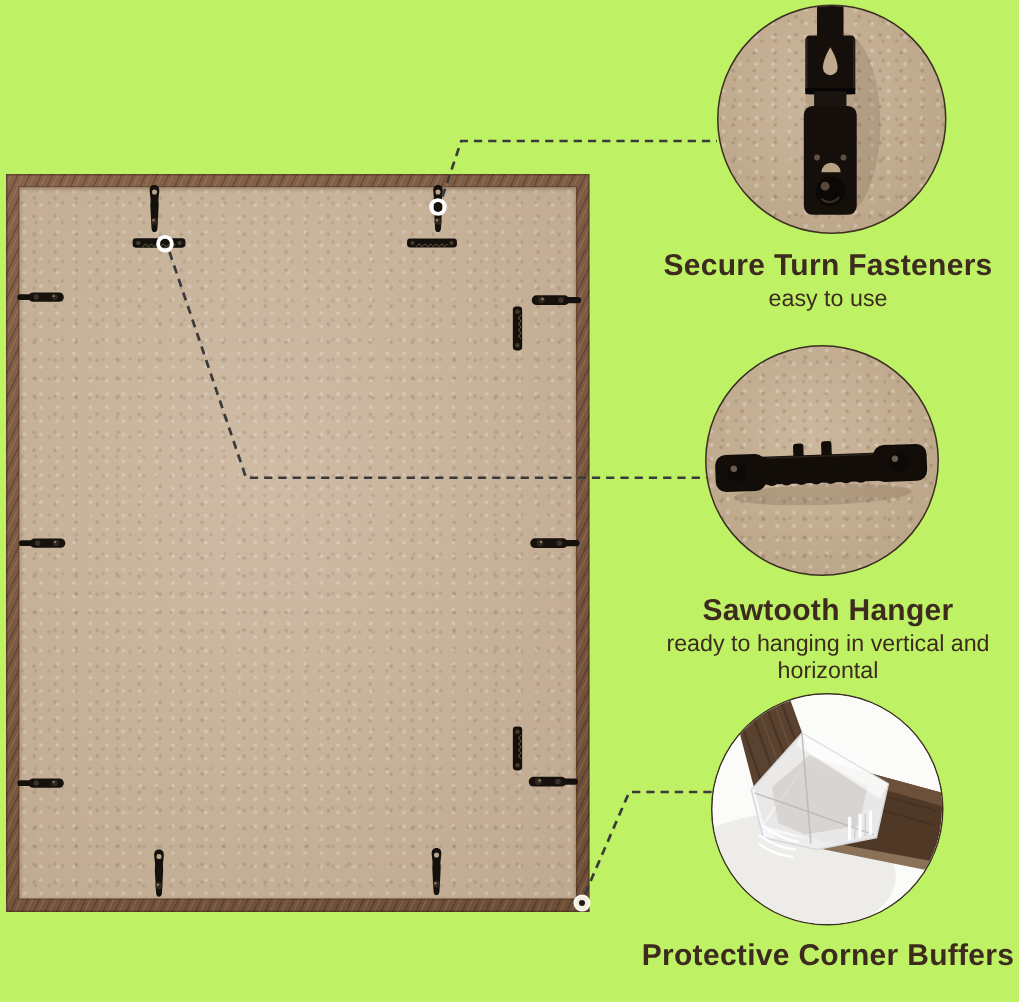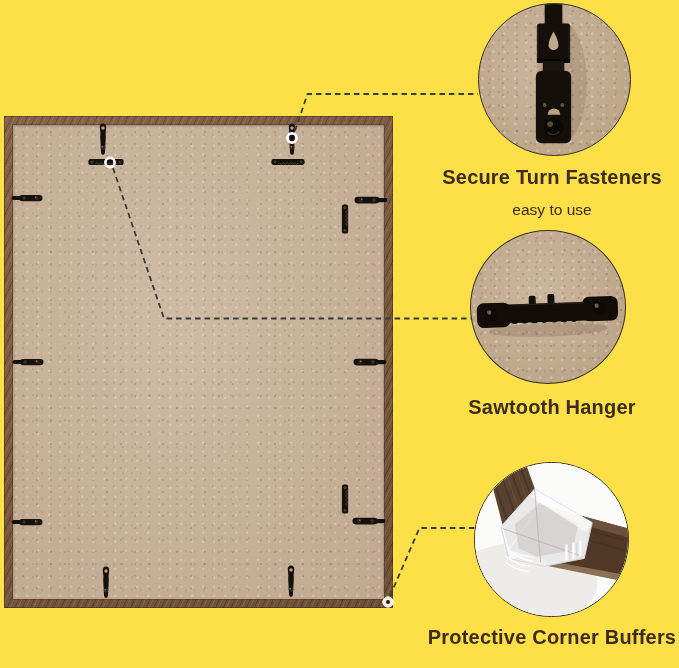--- a/index.html
+++ b/index.html
@@ -1,18 +1,18 @@
 <!DOCTYPE html>
 <html><head>
 <meta charset="utf-8">
 <style>
   html,body{margin:0;padding:0;background:#ffffff;}
   .stage{
     position:relative;width:679px;height:668px;overflow:hidden;
-    background:#fde047;
+    background:#bef264;
     font-family:"Liberation Sans", sans-serif;
   }
   
   .frame-photo{
     position:absolute;left:4px;top:116px;width:389px;height:492px;
     background:
       repeating-linear-gradient(115deg, rgba(20,8,2,.22) 0 1px, rgba(0,0,0,0) 1px 3px, rgba(255,228,196,.10) 3px 4px, rgba(0,0,0,0) 4px 7px),
       linear-gradient(150deg,#86624a,#6d4e37);
     box-shadow: inset 0 0 0 1px rgba(46,28,14,.4);
   }
@@ -45,21 +45,21 @@
       radial-gradient(ellipse at 45% 40%, rgba(255,255,255,.12), rgba(60,40,20,.10));
     background-size:11px 9px,14px 12px,9px 13px,100% 100%;
   }
   .closeup svg{display:block;width:100%;height:100%;}
   .c1{left:478px;top:3px;width:153px;height:153px;}
   .c2{left:470px;top:230px;width:156px;height:154px;}
   .c3{left:474px;top:462px;width:155px;height:155px;background:#fbfbfa;}
   
   .callout-text{position:absolute;left:414px;width:276px;text-align:center;color:#3c2b1e;}
   .callout-title{font-size:20px;font-weight:700;letter-spacing:.2px;white-space:nowrap;line-height:1.05;}
-  .callout-sub{font-size:15.5px;font-weight:400;line-height:1.15;margin:13px auto 0;max-width:238px;}
+  .callout-sub{font-size:15.5px;font-weight:400;line-height:1.15;margin:3px auto 0;max-width:238px;}
   .ct1{top:167px;} .ct2{top:397px;} .ct3{top:627px;}
 </style>
 </head>
 <body>
 
 <div class="stage">
 
   <svg width="0" height="0" style="position:absolute" aria-hidden="true">
     <defs>
       <g id="sym-fastener-v">
@@ -217,18 +217,19 @@
       <path d="M95.5,82 v15 M102.5,80 v15" stroke="#cfd2d5" stroke-width="1" fill="none"></path>
     </svg>
   </div>
 
   <div class="callout-text ct1">
     <div class="callout-title">Secure Turn Fasteners</div>
     <div class="callout-sub">easy to use</div>
   </div>
   <div class="callout-text ct2">
     <div class="callout-title">Sawtooth Hanger</div>
+    <div class="callout-sub">ready to hanging in vertical and horizontal</div>
   </div>
   <div class="callout-text ct3">
     <div class="callout-title">Protective Corner Buffers</div>
   </div>
 
 </div>
 
 </body></html>

